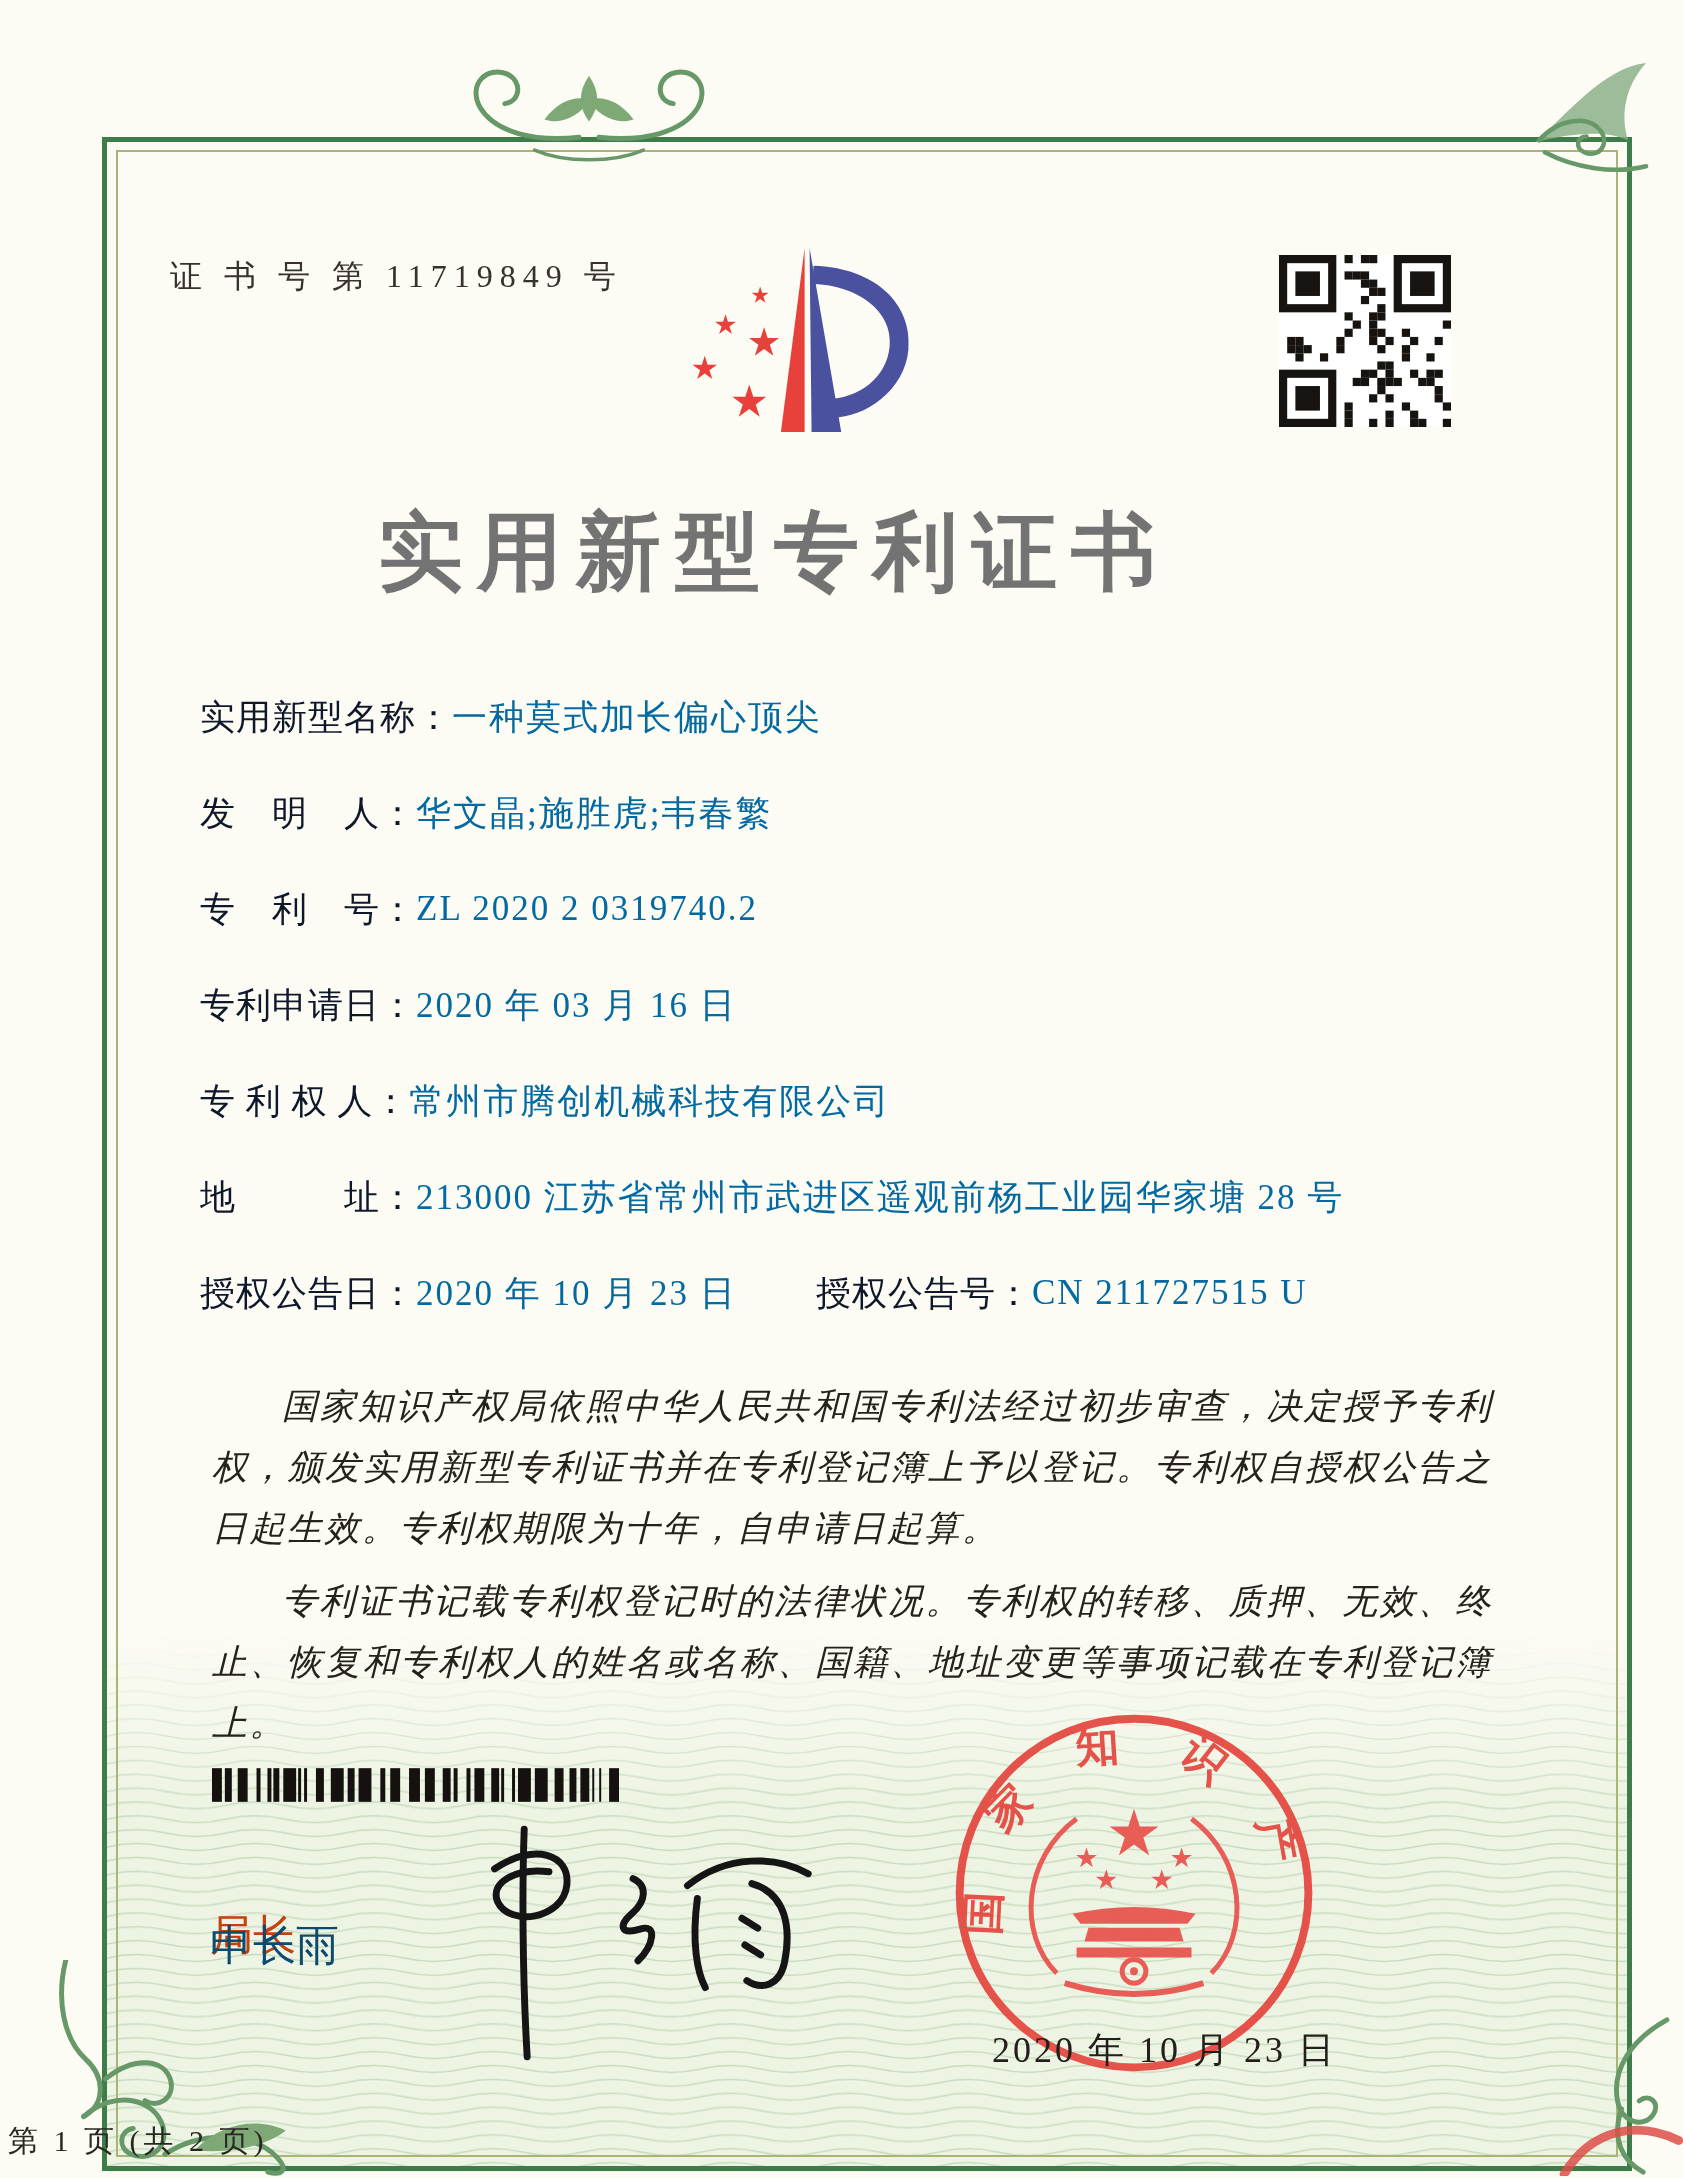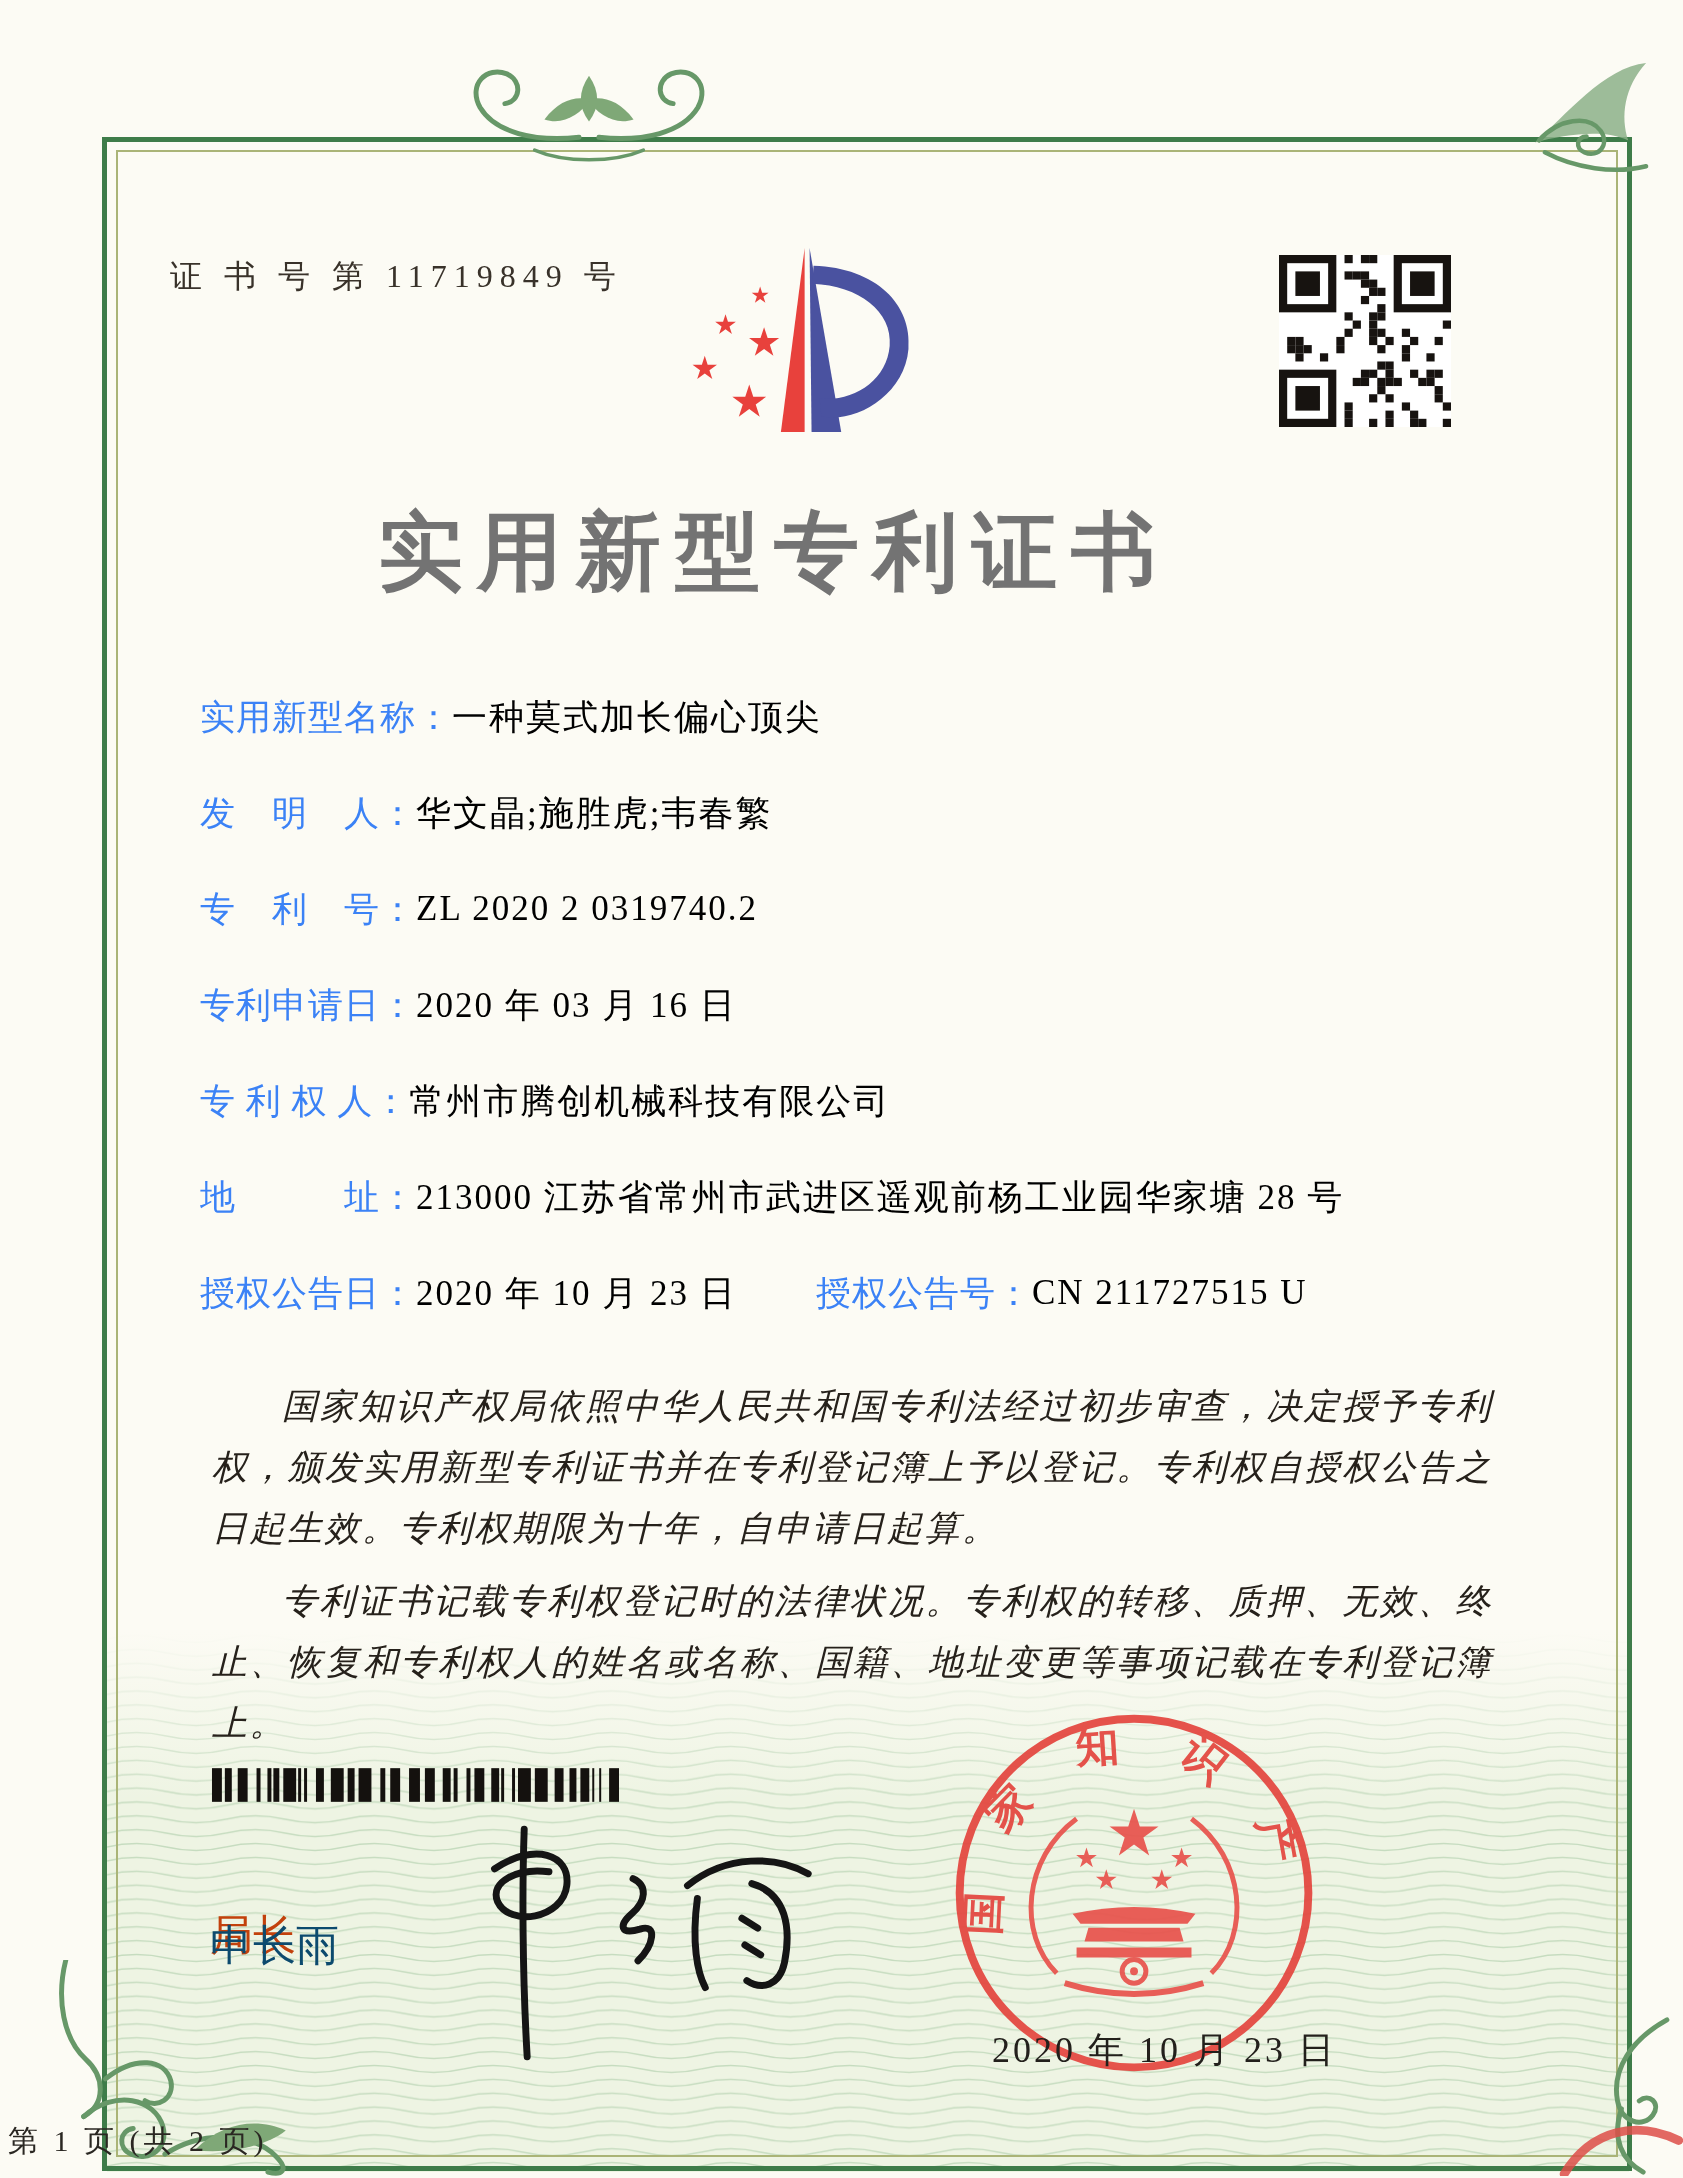--- a/index.html
+++ b/index.html
@@ -23,22 +23,22 @@
     letter-spacing:7px; color:#39322a; z-index:2;text-align:center;}
   .logo{position:absolute; left:683px; top:232px; z-index:2;}
   .qr{position:absolute; left:1279px; top:255px; z-index:2;}
   .title{position:absolute; left:102px; width:1530px; top:495px; text-align:center;
     transform:translateX(-93px); font-size:85px; font-weight:700; letter-spacing:14px;
     color:#737373; z-index:2;}
   
   .fields{position:absolute; left:200px; top:669px; width:1317px; z-index:2;}
   .field-row{height:96px; display:flex; align-items:center; font-size:35px;
     letter-spacing:1px; position:relative; white-space:nowrap;}
-  .field-label{color:#3b82f6;}
-  .field-value{color:#000000; letter-spacing:2px;}
+  .field-label{color:#0f172a;}
+  .field-value{color:#0369a1; letter-spacing:2px;}
   .grant-no-cell{position:absolute; left:616px; top:0; height:96px;
     display:flex; align-items:center;}
   
   .paras{position:absolute; left:200px; top:1364px; width:1305px; z-index:2;
     font-size:35px; line-height:61px; letter-spacing:2.5px; text-align:justify;
     color:#26211b;}
   .paras p{margin:12px; text-indent:2em;font-style:italic;}
   
   .barcode{position:absolute; left:210px; top:1768px; z-index:2;}
   .director-title{position:absolute; left:210px; top:1907px; font-size:43px;

